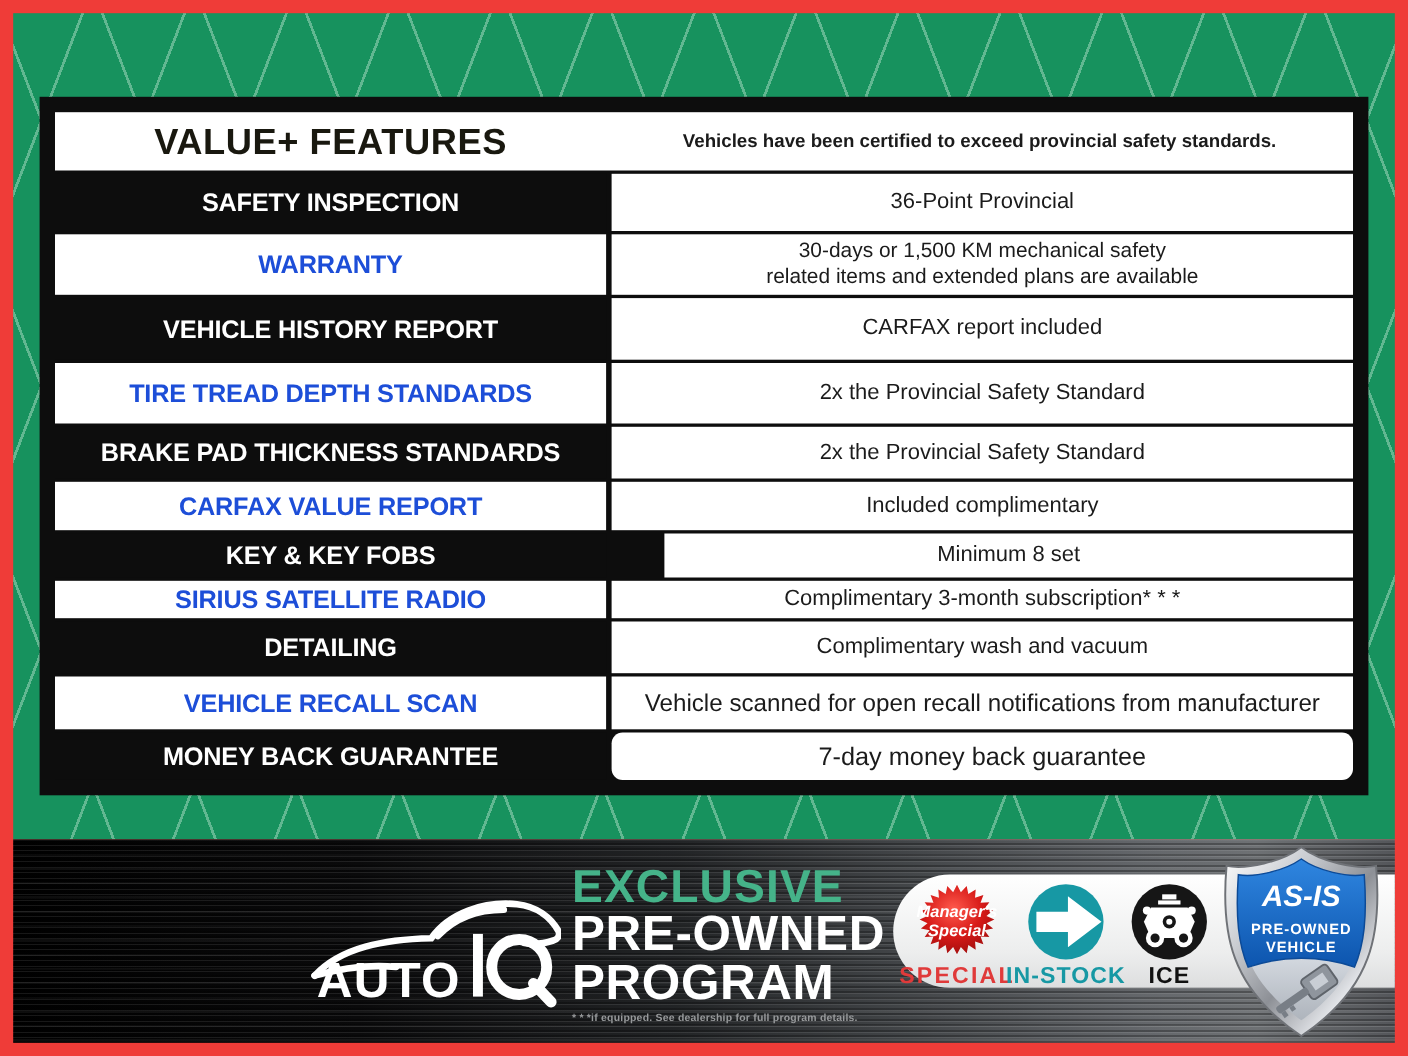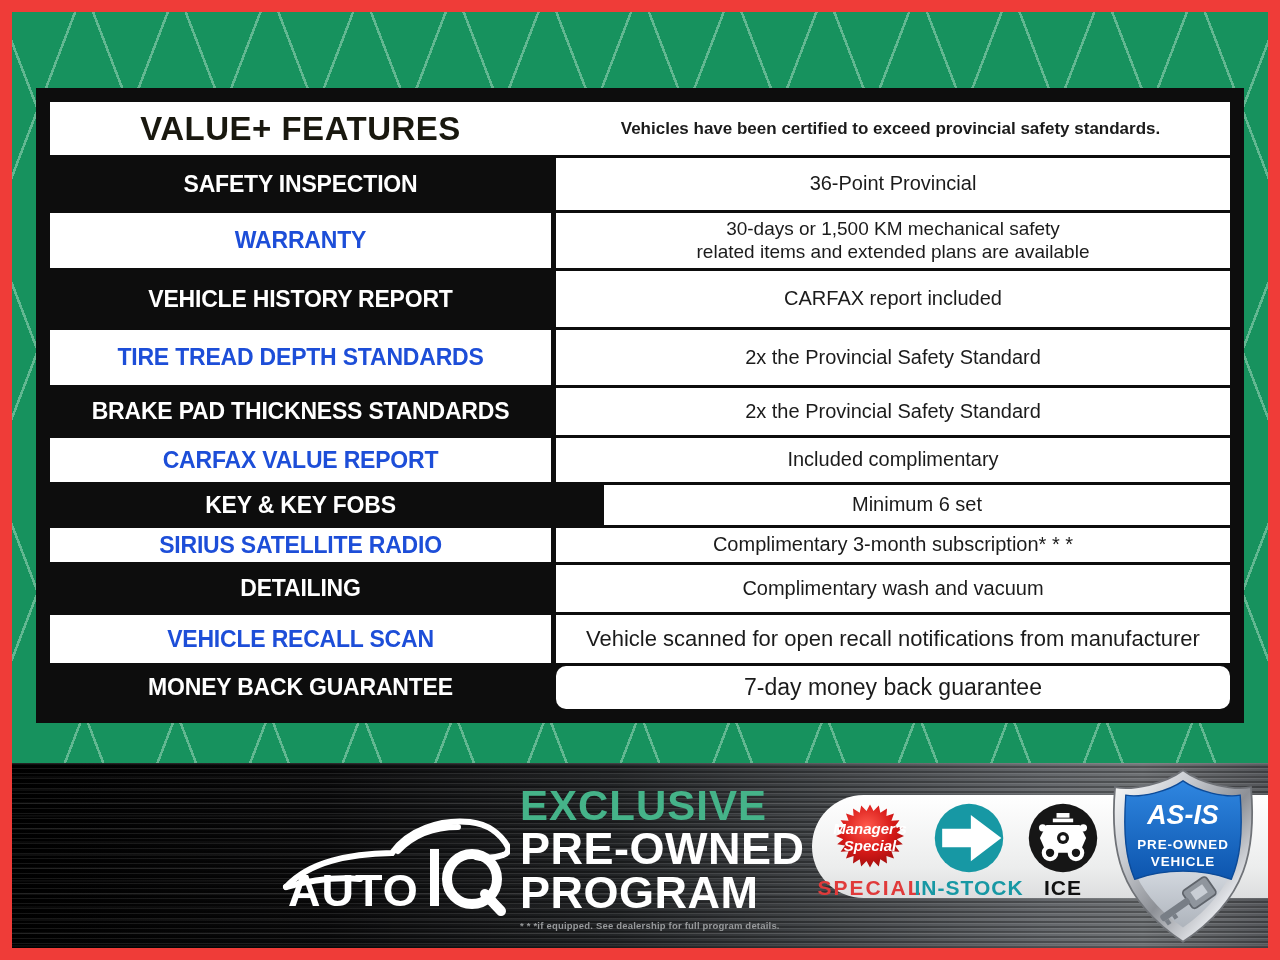--- a/index.html
+++ b/index.html
@@ -94,21 +94,21 @@
         </div>
         <div class="trow" style="height: 44px;">
           <div class="tlab light">CARFAX VALUE REPORT</div>
           <div class="tval">
             <div>Included complimentary</div>
           </div>
         </div>
         <div class="trow" style="height: 40px; gap: 48px;">
           <div class="tlab dark">KEY &amp; KEY FOBS</div>
           <div class="tval">
-            <div>Minimum 6 set</div>
+            <div>Minimum 8 set</div>
           </div>
         </div>
         <div class="trow" style="height: 34px;">
           <div class="tlab light">SIRIUS SATELLITE RADIO</div>
           <div class="tval">
             <div>Complimentary 3-month subscription* * *</div>
           </div>
         </div>
         <div class="trow" style="height: 47px;">
           <div class="tlab dark">DETAILING</div>

